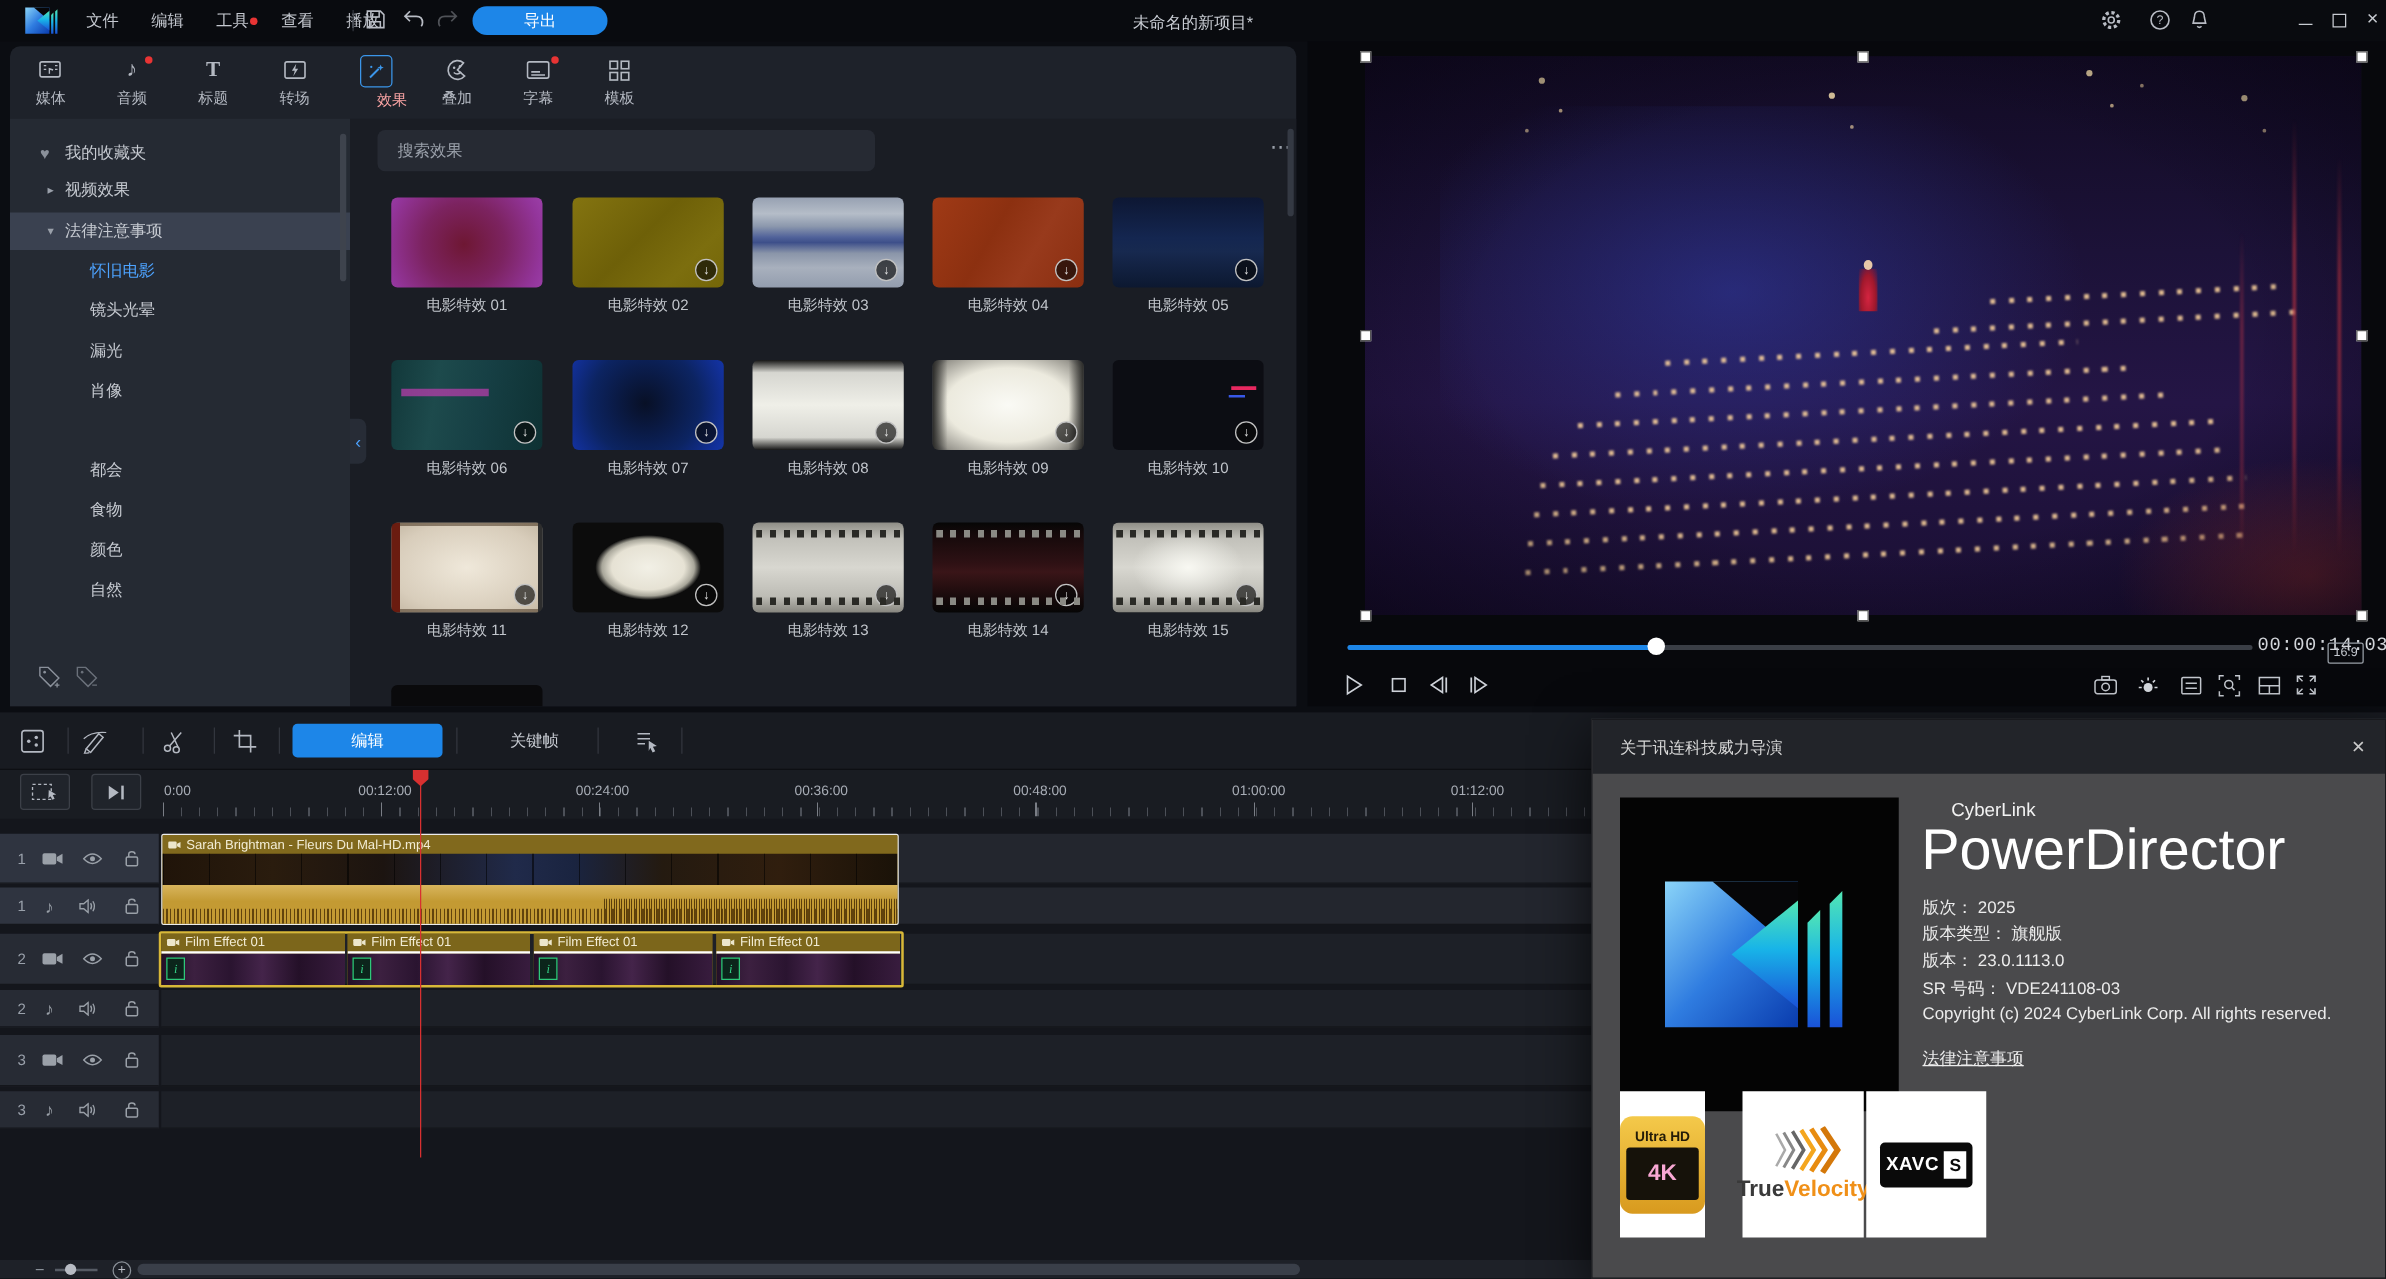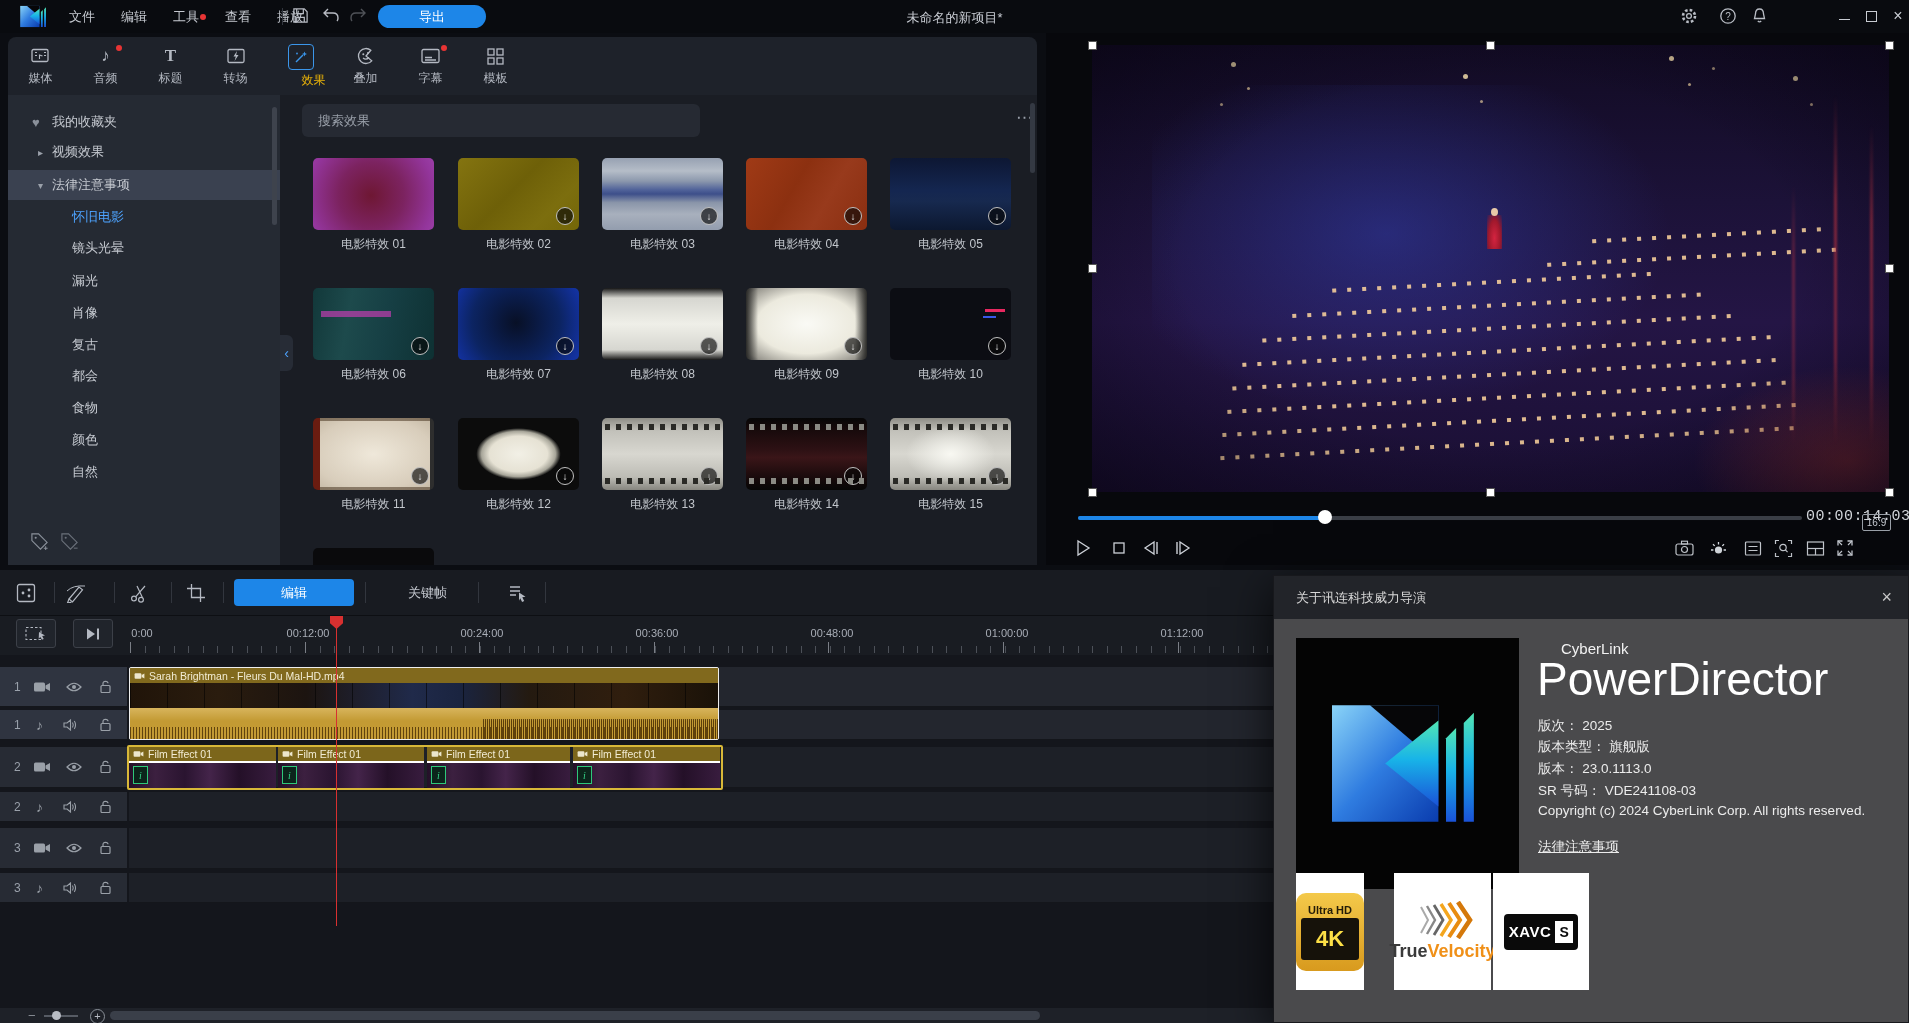--- a/index.html
+++ b/index.html
@@ -22,21 +22,21 @@
   .restore-glyph{width:9px;height:9px;border:1px solid #c8ccd2;position:relative;background:#090b0f;}
   .restore-glyph::before{content:"";position:absolute;left:2px;top:-4px;width:9px;height:9px;border:1px solid #c8ccd2;z-index:-1;}
   .close-glyph{font-size:16px;line-height:14px;}
 
   
   .leftcard{position:absolute;left:8px;top:37px;width:1029px;height:528px;background:#1e222a;border-radius:8px 8px 0 0;}
   .tabstrip{position:absolute;left:0;top:0;height:58px;display:flex;}
   .tab{width:65px;height:58px;display:flex;flex-direction:column;align-items:center;padding-top:7px;box-sizing:border-box;position:relative;}
   .tab .ico{width:24px;height:24px;display:flex;align-items:center;justify-content:center;color:#b4b9c2;}
   .tab .lbl{font-size:12px;color:#b4b9c2;margin-top:2px;}
-  .tab.active .lbl{color:#eab308;margin-left:26px;}
+  .tab.active .lbl{color:#fca5a5;margin-left:26px;}
   .tab.active .ico{border:1px solid #3b96ea;border-radius:4px;color:#3b96ea;}
   .glyphT{font-family:"Liberation Serif",serif;font-size:17px;font-weight:bold;}
   .glyphN{font-size:17px;}
 
   
   .sidebar{position:absolute;left:0;top:58px;width:272px;height:470px;background:#252a33;overflow:hidden;}
   .side-row{position:absolute;left:0;width:100%;height:30px;display:flex;align-items:center;font-size:13px;color:#c6cad1;}
   .side-row.sel{background:#3a4150;}
   .side-sub{padding-left:64px;}
   .side-sub.on{color:#4da3ff;}
@@ -183,21 +183,21 @@
   .dlg-logo-box{position:absolute;left:22px;top:62px;width:223px;height:251px;background:#040404;
       display:flex;align-items:center;justify-content:center;}
   .dlg-brand{position:absolute;left:287px;top:64px;font-size:15px;color:#f2f2f2;}
   .dlg-product{position:absolute;left:263px;top:76px;font-size:46px;font-weight:300;color:#fff;white-space:nowrap;}
   .dlg-line{position:absolute;left:264px;font-size:13.5px;color:#ececec;white-space:nowrap;}
   .dlg-link{position:absolute;left:264px;top:262px;font-size:13.5px;color:#ececec;text-decoration:underline;}
   .badge{position:absolute;top:297px;height:117px;background:#fff;display:flex;align-items:center;justify-content:center;}
   .uhd{width:72px;height:78px;border-radius:10px;background:linear-gradient(180deg,#f4c94a,#d89a1e);
       display:flex;flex-direction:column;align-items:center;justify-content:center;gap:2px;}
   .uhd-top{font-size:11px;font-weight:bold;color:#241c08;}
-  .uhd-4k{width:58px;height:42px;background:#16120a;border-radius:3px;color:#fde047;font-size:22px;font-weight:bold;
+  .uhd-4k{width:58px;height:42px;background:#16120a;border-radius:3px;color:#f9a8d4;font-size:18px;font-weight:bold;
       display:flex;align-items:center;justify-content:center;font-family:"Liberation Sans",sans-serif;}
   .tvel{display:flex;flex-direction:column;align-items:center;gap:2px;}
   .tvel-text{font-size:18px;font-weight:bold;}
   .tvel-text .t1{color:#3a3a3a;} .tvel-text .t2{color:#f09018;}
   .xavc{width:74px;height:36px;background:#0a0a0a;border-radius:4px;display:flex;align-items:center;justify-content:center;gap:4px;}
   .xavc-main{color:#fff;font-weight:bold;font-size:15px;letter-spacing:.5px;}
   .xavc-s{width:18px;height:22px;background:#fff;color:#0a0a0a;font-weight:bold;font-size:14px;
       display:flex;align-items:center;justify-content:center;}
 </style>
 </head>
@@ -371,21 +371,20 @@
         <span class="side-label">视频效果</span>
       </div>
       <div class="side-row sel" style="top:75px">
         <span class="side-arrow">▾</span>
         <span class="side-label">法律注意事项</span>
       </div>
       <div class="side-row side-sub on" style="top:107px">怀旧电影</div>
       <div class="side-row side-sub" style="top:138px">镜头光晕</div>
       <div class="side-row side-sub" style="top:171px">漏光</div>
       <div class="side-row side-sub" style="top:203px">肖像</div>
-      <div class="side-row side-sub" style="top:235px">复古</div>
       <div class="side-row side-sub" style="top:266px">都会</div>
       <div class="side-row side-sub" style="top:298px">食物</div>
       <div class="side-row side-sub" style="top:330px">颜色</div>
       <div class="side-row side-sub" style="top:362px">自然</div>
       <div class="vscroll"></div>
       <div class="tagico" style="left:22px">
         <svg width="19" height="19" viewBox="0 0 20 20">
             <path d="M2 2 h7 l9 9 -7 7 -9 -9 Z" fill="none" stroke="#8a909a" stroke-width="1.2"></path>
             <circle cx="6" cy="6" r="1.1" fill="#8a909a"></circle>
             <path d="M14.5 17 h4 M16.5 15 v4" stroke="#8a909a" stroke-width="1.1"></path>

